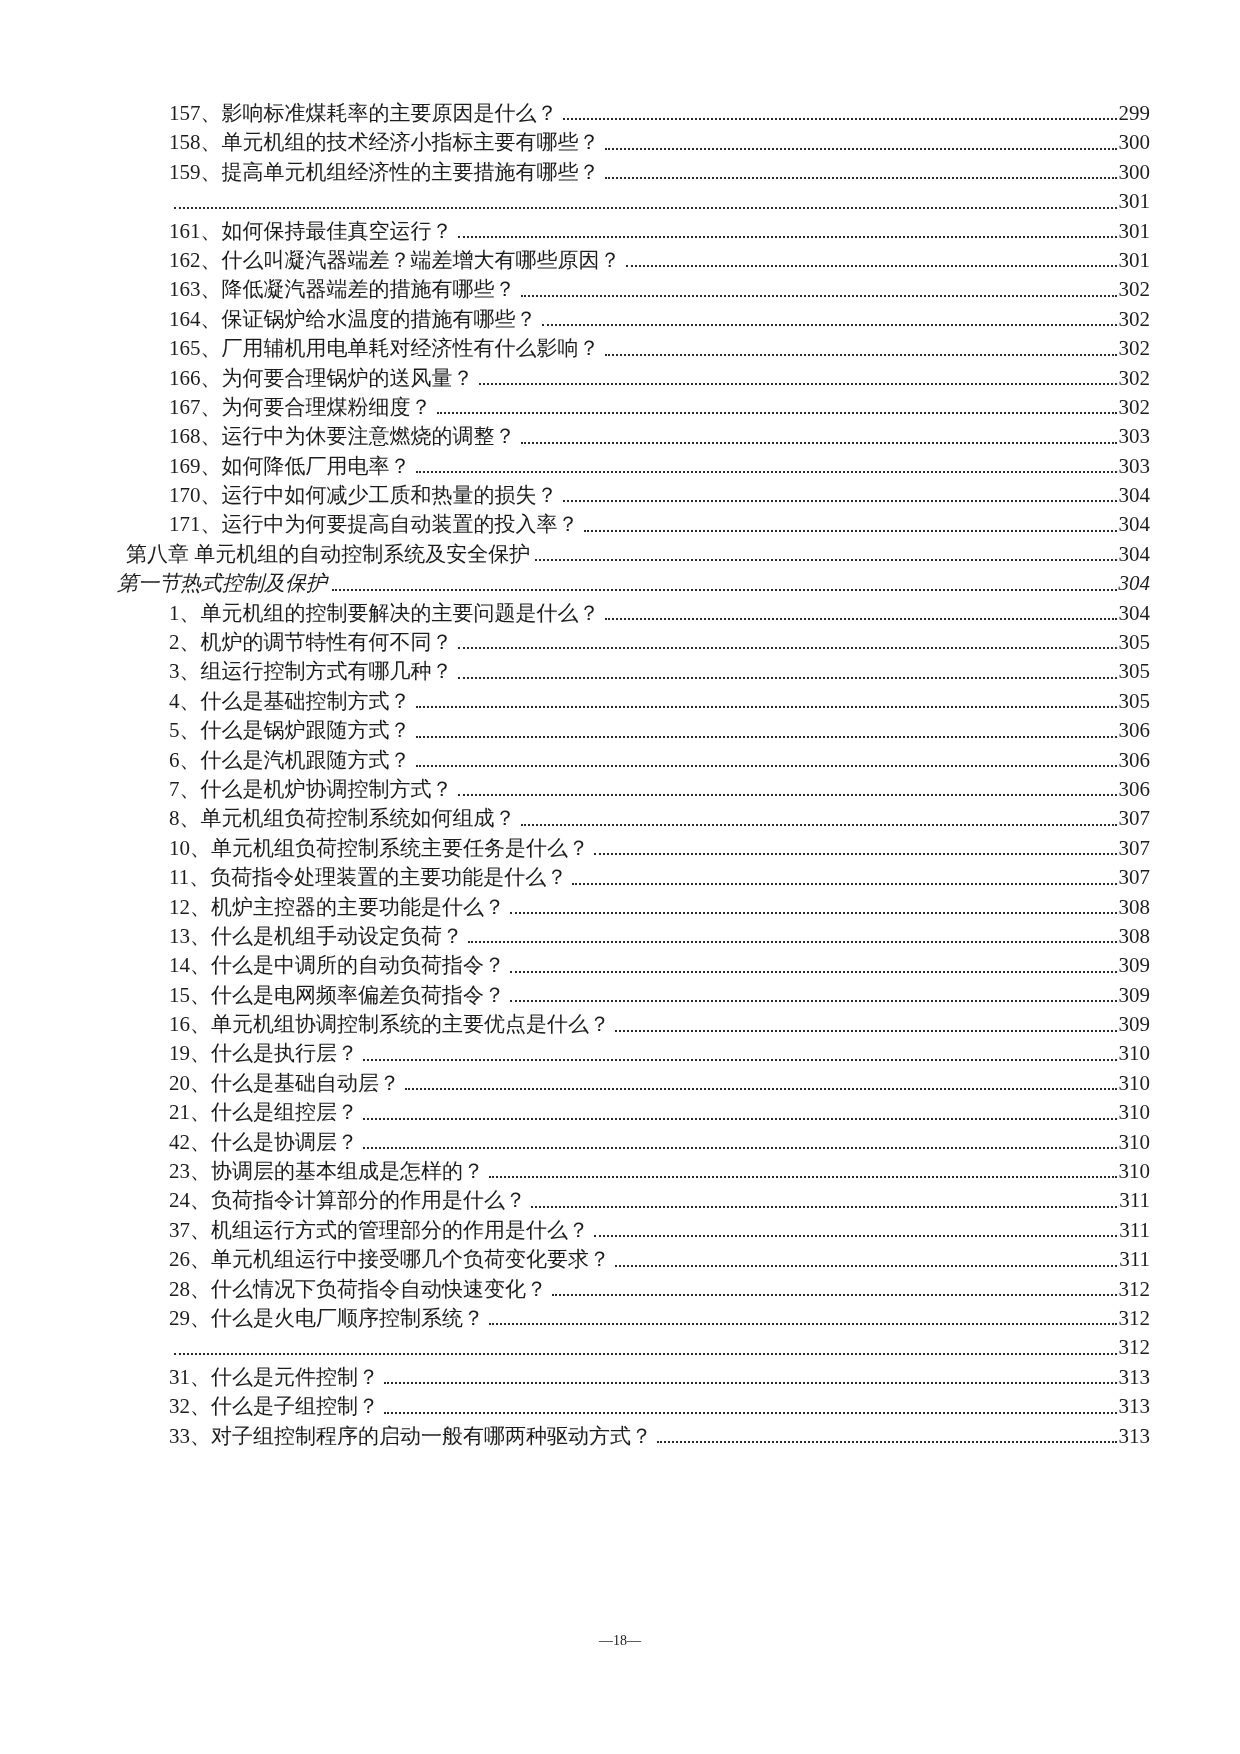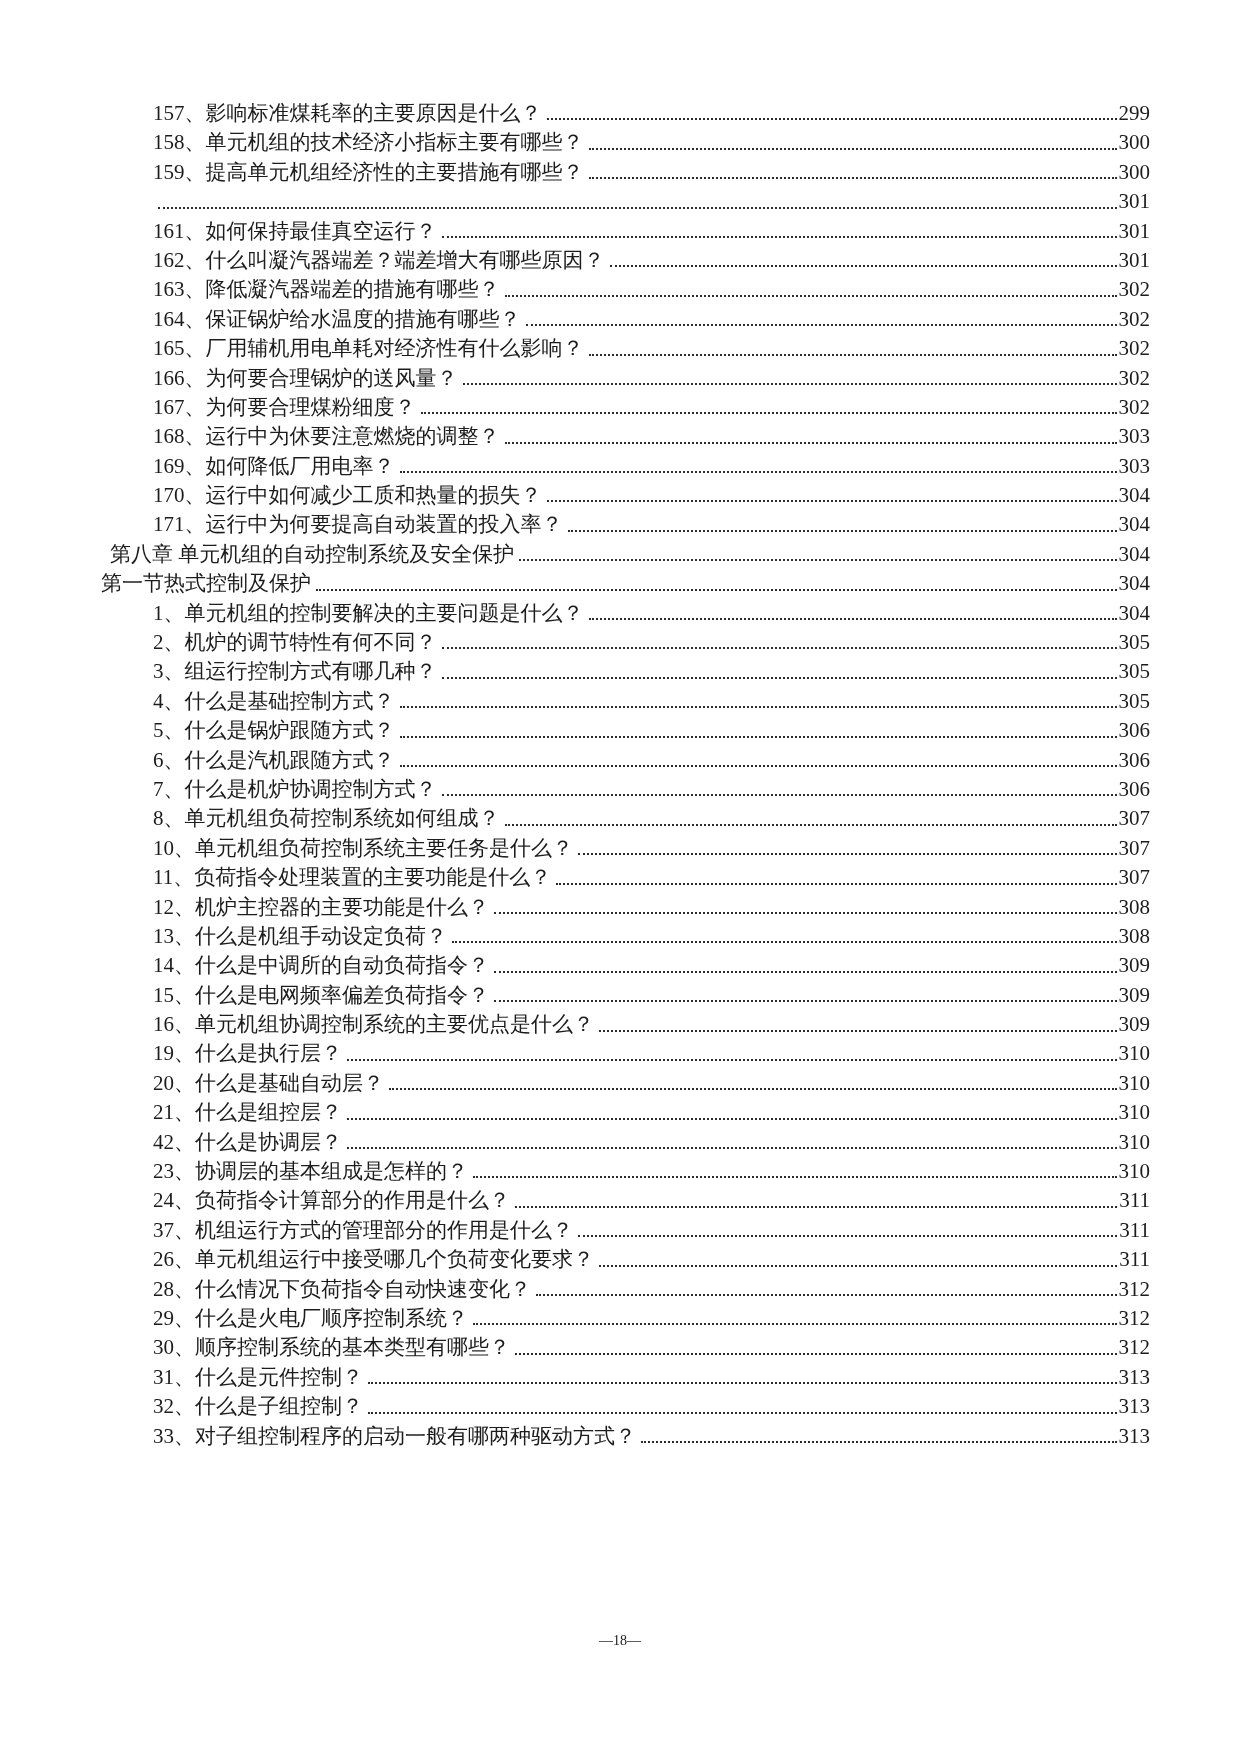--- a/index.html
+++ b/index.html
@@ -23,23 +23,24 @@
     right: 0;
   }
   .row {
     display: flex;
     align-items: flex-end;
     height: 29.4px;
     padding-right: 90px;
     box-sizing: border-box;
     font-size: 21px;
     line-height: 29.4px;
+    margin-left: 16px;
   }
   .lvl-chapter { padding-left: 110px; justify-content: space-between; }
-  .lvl-section { padding-left: 101px; }
+  .lvl-section { padding-left: 101px; font-style: italic; }
   .lvl-item    { padding-left: 153px; }
   .label {
     white-space: nowrap;
     flex: 0 0 auto;
   }
   .leader {
     flex: 1 1 auto;
     min-width: 8px;
     border-bottom: 2.4px dotted #2b2b2b;
     margin: 0 2px 8px 5px;
@@ -309,21 +310,20 @@
     <span class="pagenum">312</span>
   </div>
 
   <div class="row lvl-item">
     <span class="label">29、什么是火电厂顺序控制系统？</span>
     <span class="leader"></span>
     <span class="pagenum">312</span>
   </div>
 
   <div class="row lvl-item">
-    <span class="label">30、顺序控制系统的基本类型有哪些？</span>
     <span class="leader"></span>
     <span class="pagenum">312</span>
   </div>
 
   <div class="row lvl-item">
     <span class="label">31、什么是元件控制？</span>
     <span class="leader"></span>
     <span class="pagenum">313</span>
   </div>
 

